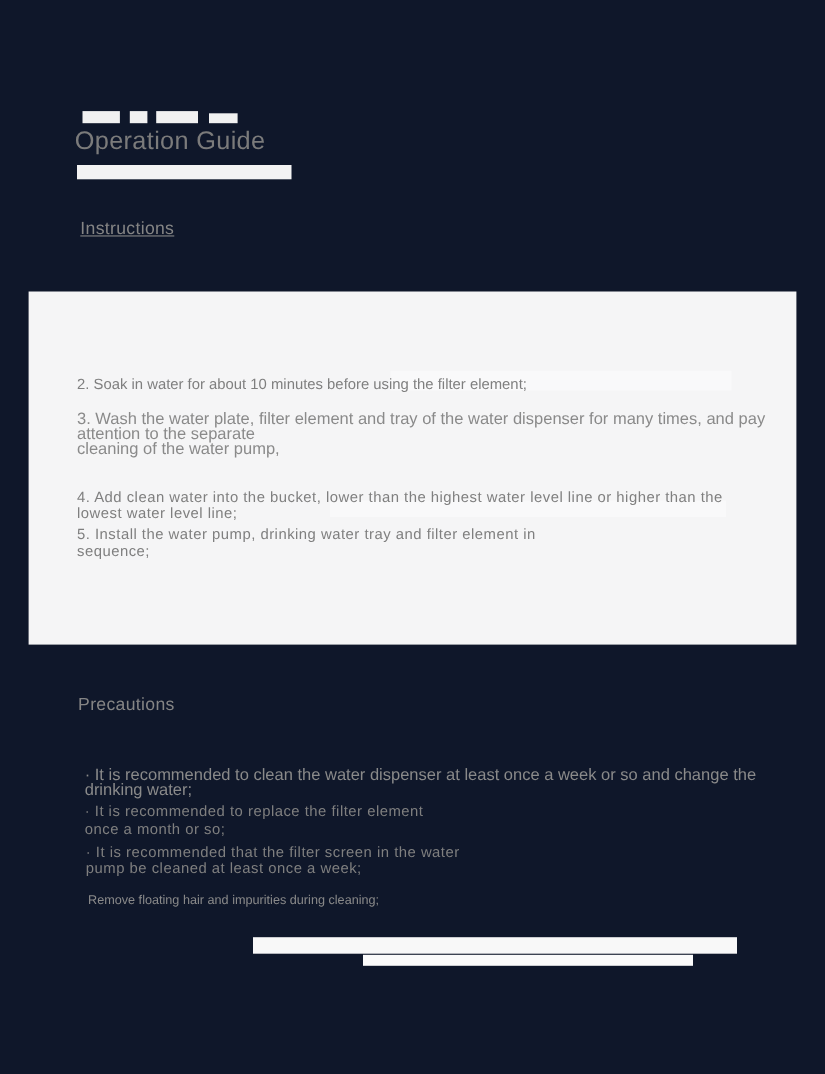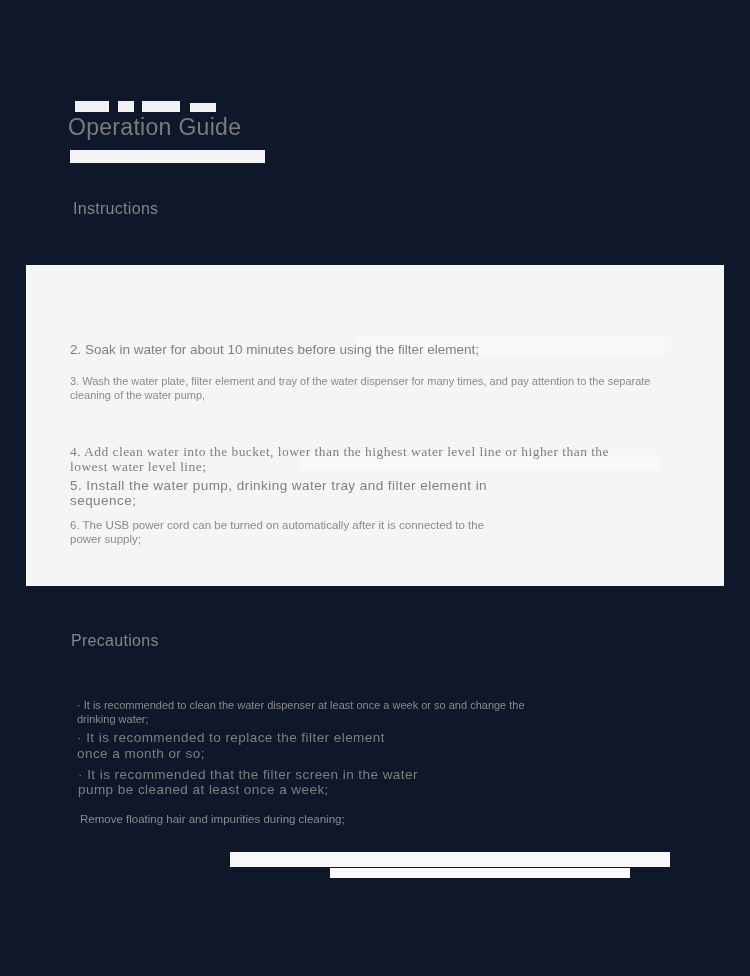--- a/index.html
+++ b/index.html
@@ -13,54 +13,52 @@
   }
   .section-heading{
     font-size:16px;color:#858585;letter-spacing:.3px;
   }
   .panel{
     left:26px;top:265px;width:698px;height:321px;background:#f5f5f6;
   }
   .p{white-space:pre-line;color:#7f7f7f;}
   .lg{font-size:13.5px;line-height:14.5px;}
   .md{font-size:12.5px;line-height:14px;}
-  .sm{font-size:11px;line-height:14px;color:#8a8a8a;}
+  .sm{font-size:15px;line-height:14px;color:#8a8a8a;}
   .ls{letter-spacing:.45px;}
   .ghost{background:#f1f1f1;}
   .ghost-light{background:#f8f8f8;}
   .ghost-white{background:rgba(255,255,255,.45);}
 </style>
 </head>
 <body>
 
 <div class="screen">
 
   <div class="abs ghost" style="left:75px;top:101px;width:34px;height:11px;"></div>
   <div class="abs ghost" style="left:118px;top:101px;width:16px;height:11px;"></div>
   <div class="abs ghost" style="left:142px;top:101px;width:38px;height:11px;"></div>
   <div class="abs ghost" style="left:190px;top:103px;width:26px;height:9px;"></div>
   <div class="abs" style="left:70px;top:150px;width:195px;height:13px;background:#f3f3f3;"></div>
 
   <div class="abs page-title">Operation Guide</div>
-  <div class="abs section-heading" style="left:73px;top:200px;">Instructions</div>
+  <div class="abs section-heading" style="left:73px;top:200px;text-decoration:underline;">Instructions</div>
 
   <div class="abs panel"></div>
 
   <div class="abs ghost-white" style="left:355px;top:337px;width:310px;height:18px;"></div>
   <div class="abs ghost-white" style="left:300px;top:455px;width:360px;height:15px;"></div>
 
   <div class="abs p lg" style="left:70px;top:343px;">2. Soak in water for about 10 minutes before using the filter element;</div>
   <div class="abs p sm" style="left:70px;top:374px;">3. Wash the water plate, filter element and tray of the water dispenser for many times, and pay attention to the separate
 cleaning of the water pump,</div>
-  <div class="abs p lg ls" style="left:70px;top:445px;font-family:Liberation Serif, serif;">4. Add clean water into the bucket, lower than the highest water level line or higher than the
+  <div class="abs p lg ls" style="left:70px;top:445px;">4. Add clean water into the bucket, lower than the highest water level line or higher than the
 lowest water level line;</div>
   <div class="abs p lg ls" style="left:70px;top:479px;">5. Install the water pump, drinking water tray and filter element in
 sequence;</div>
-  <div class="abs p sm" style="left:70px;top:518px;font-size:11.5px;">6. The USB power cord can be turned on automatically after it is connected to the
-power supply;</div>
 
   <div class="abs section-heading" style="left:71px;top:632px;">Precautions</div>
 
   <div class="abs p sm" style="left:77px;top:698px;">· It is recommended to clean the water dispenser at least once a week or so and change the
 drinking water;</div>
   <div class="abs p lg ls" style="left:77px;top:730px;line-height:16px;">· It is recommended to replace the filter element
 once a month or so;</div>
   <div class="abs p lg ls" style="left:78px;top:768px;">· It is recommended that the filter screen in the water
 pump be cleaned at least once a week;</div>
   <div class="abs p sm" style="left:80px;top:812px;font-size:11.5px;">Remove floating hair and impurities during cleaning;</div>

